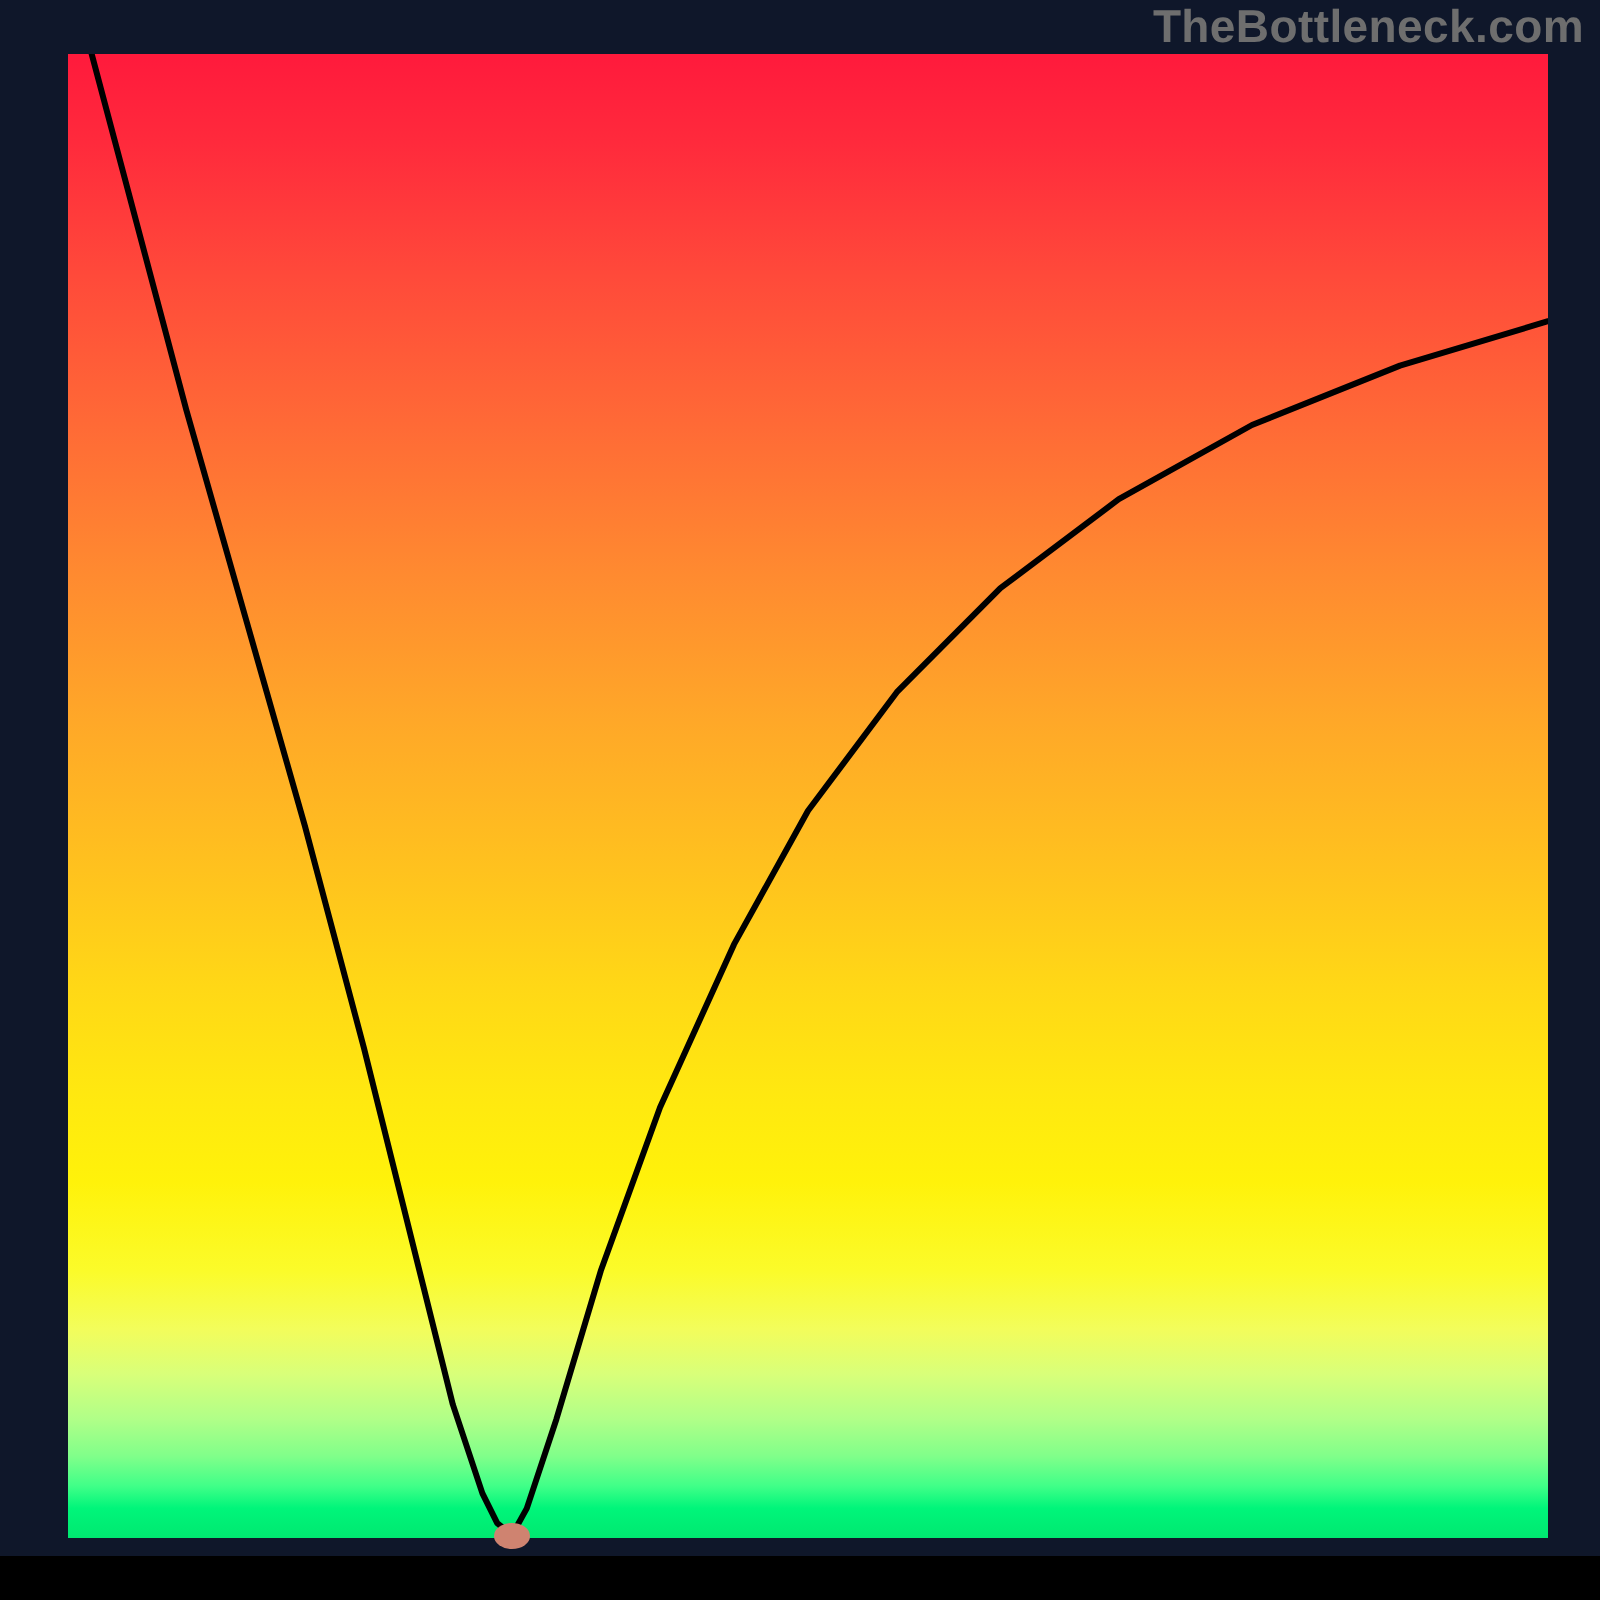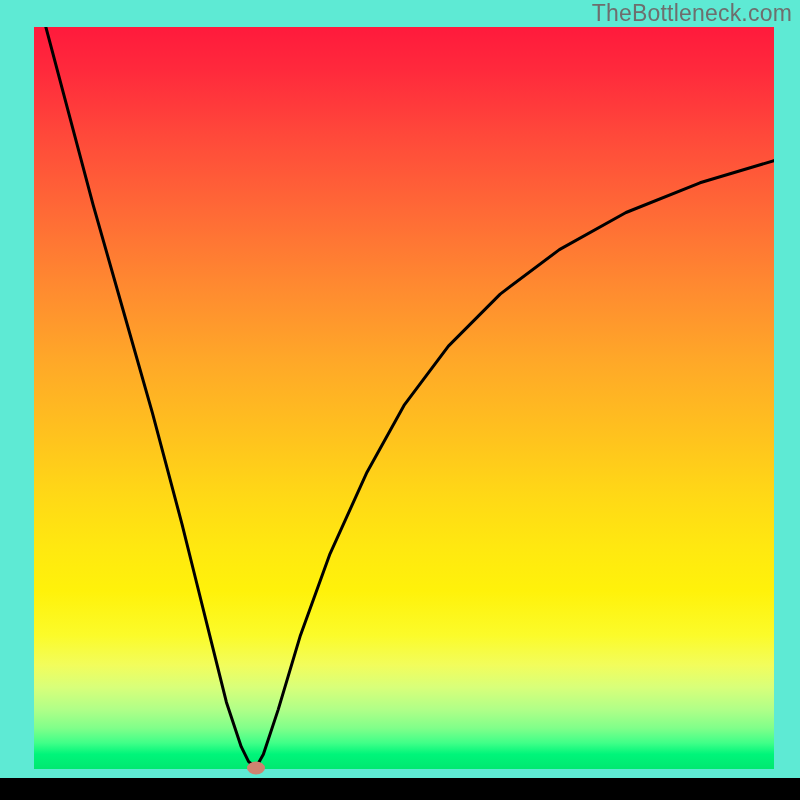--- a/index.html
+++ b/index.html
@@ -9,21 +9,22 @@
     height: 800px;
     background: #000;
     overflow: hidden;
   }
   .frame {
     position: absolute;
     left: 0;
     top: 0;
     width: 800px;
     height: 778px;
-    background: #5eead4;
+    background: #0f172a;
+    font-weight: bold;
   }
   .plot {
     position: absolute;
     background: linear-gradient(to bottom,
       #ff1a3c 0%,
       #ff2a3c 6%,
       #ff4a3a 15%,
       #ff6a36 25%,
       #ff8a30 35%,
       #ffa828 45%,

